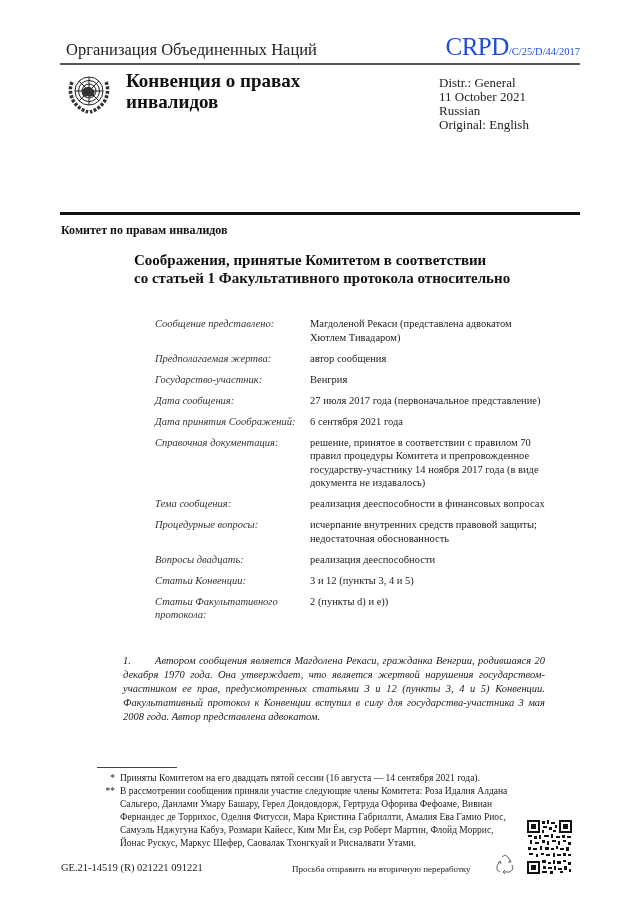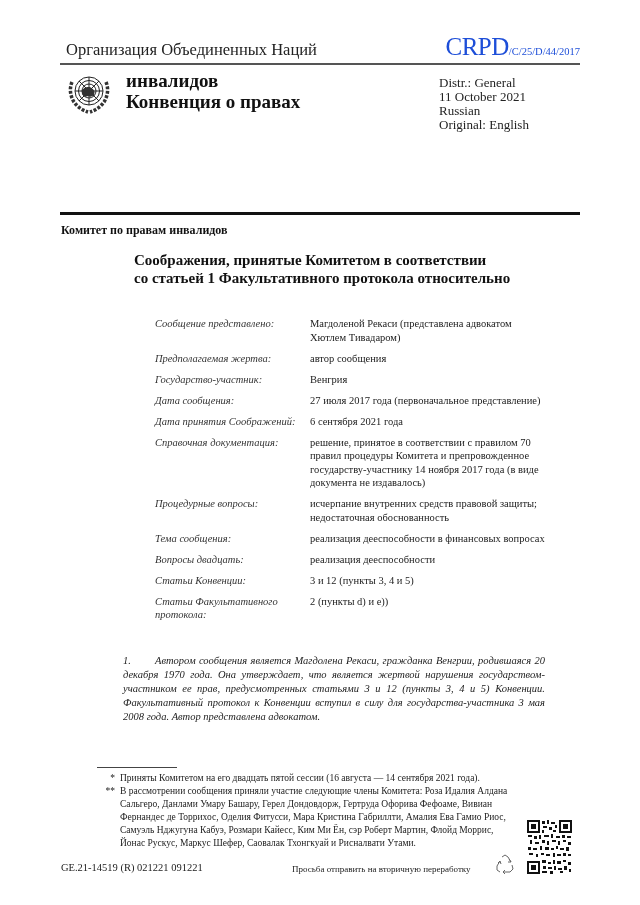--- a/index.html
+++ b/index.html
@@ -68,22 +68,22 @@
     <line x1="25" y1="9" x2="25" y2="37"></line>
     <line x1="15" y1="13" x2="35" y2="33"></line>
     <line x1="35" y1="13" x2="15" y2="33"></line>
   </g>
   <path d="M18 22 q4 -5 9 -2 q5 2 3 7 q-3 3 -6 1 q-4 2 -6 -2z" fill="#333"></path>
   <path d="M8 14 q-4 10 2 20 q5 7 14 10" fill="none" stroke="#333" stroke-width="3.5" stroke-dasharray="3 1.5"></path>
   <path d="M42 14 q4 10 -2 20 q-5 7 -14 10" fill="none" stroke="#333" stroke-width="3.5" stroke-dasharray="3 1.5"></path>
 </svg>
 
 <div class="abs conv-title">
+  <div>Конвенция о правах</div>
   <div>инвалидов</div>
-  <div>Конвенция о правах</div>
 </div>
 
 <div class="abs distr">
   <div>Distr.: General</div>
   <div>11 October 2021</div>
   <div>Russian</div>
   <div>Original: English</div>
 </div>
 
 <div class="abs rule-thick"></div>
@@ -113,26 +113,26 @@
   </div>
   <div class="meta-row">
     <div class="meta-label">Дата принятия Соображений:</div>
     <div class="meta-value">6 сентября 2021 года</div>
   </div>
   <div class="meta-row">
     <div class="meta-label">Справочная документация:</div>
     <div class="meta-value">решение, принятое в соответствии с правилом 70 правил процедуры Комитета и препровожденное государству-участнику 14 ноября 2017 года (в виде документа не издавалось)</div>
   </div>
   <div class="meta-row">
+    <div class="meta-label">Тема сообщения:</div>
+    <div class="meta-value">реализация дееспособности в финансовых вопросах</div>
+  </div>
+  <div class="meta-row">
     <div class="meta-label">Процедурные вопросы:</div>
     <div class="meta-value">исчерпание внутренних средств правовой защиты; недостаточная обоснованность</div>
-  </div>
-  <div class="meta-row">
-    <div class="meta-label">Тема сообщения:</div>
-    <div class="meta-value">реализация дееспособности в финансовых вопросах</div>
   </div>
   <div class="meta-row">
     <div class="meta-label">Вопросы двадцать:</div>
     <div class="meta-value">реализация дееспособности</div>
   </div>
   <div class="meta-row">
     <div class="meta-label">Статьи Конвенции:</div>
     <div class="meta-value">3 и 12 (пункты 3, 4 и 5)</div>
   </div>
   <div class="meta-row">

